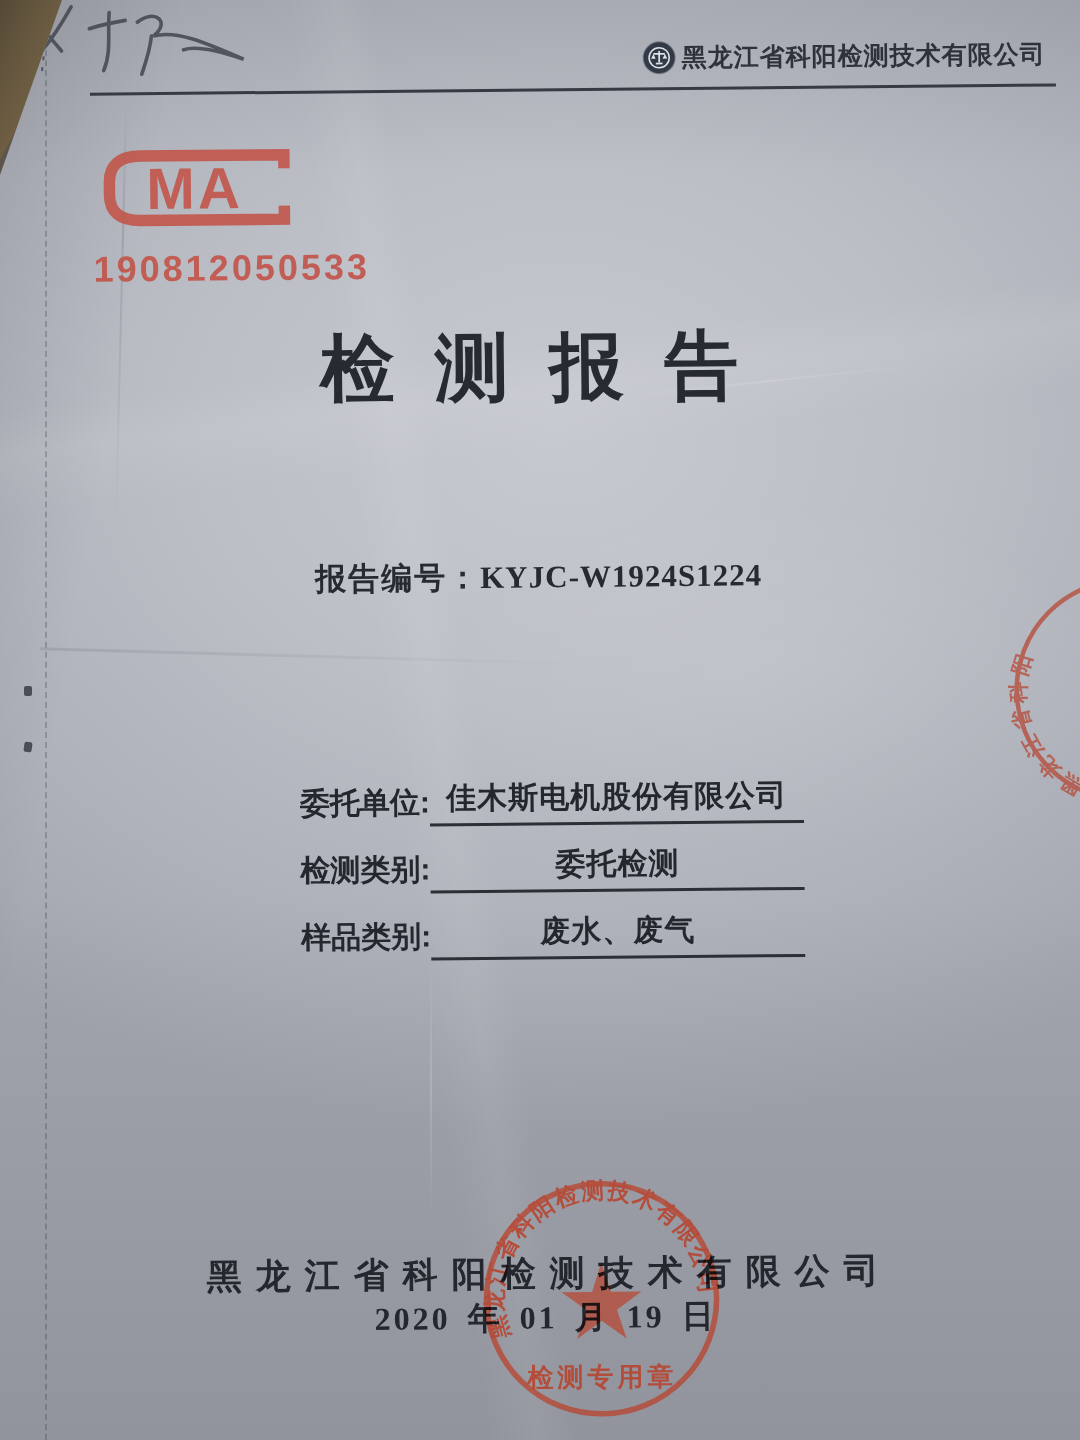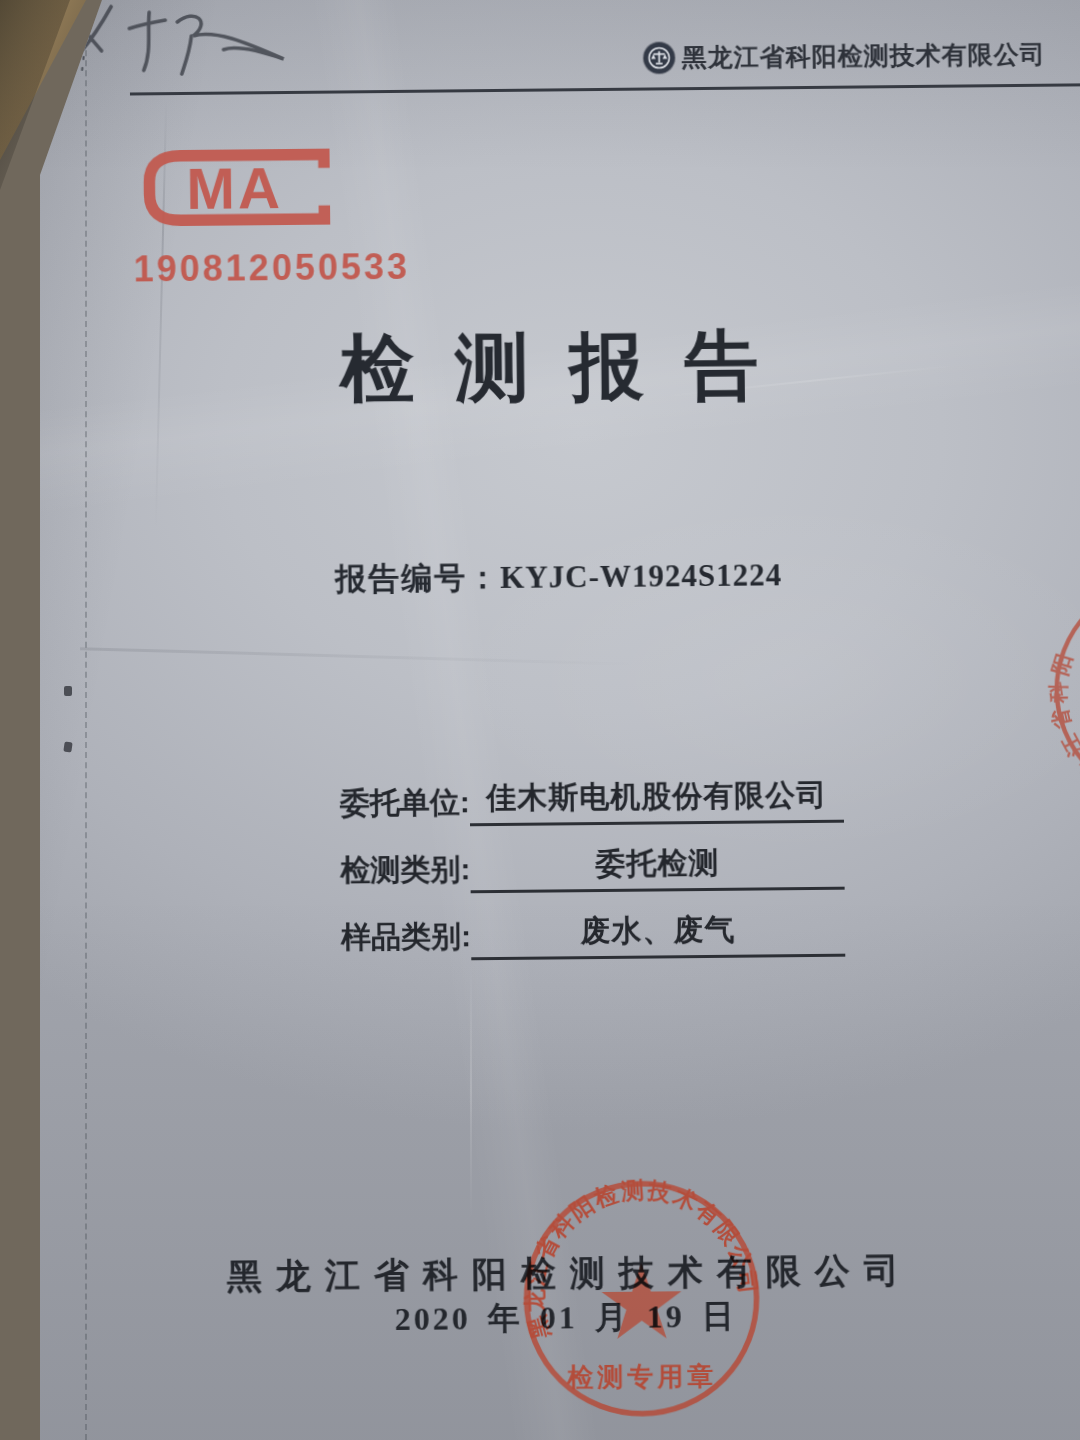--- a/index.html
+++ b/index.html
@@ -18,21 +18,20 @@
     position:absolute;left:0;top:0;width:110px;height:230px;
     background:linear-gradient(115deg,rgba(20,18,14,.55) 0%,rgba(20,18,14,0) 60%);
     clip-path:polygon(0 0,70px 0,0 190px);
   }
   
   .paper{
     position:absolute;inset:0;
     clip-path:polygon(62px 0,100% 0,100% 100%,0 100%,0 175px);
     background:
       radial-gradient(ellipse 900px 700px at 52% 30%, #c6c9cf 0%, #bcbfc6 40%, #aeb1b9 75%, #a2a5ad 100%);
-    margin-left: 40px;
   }
   .paper::before{ 
     content:"";position:absolute;inset:0;
     background:
       linear-gradient(173deg, rgba(255,255,255,0) 26%, rgba(255,255,255,.07) 29%, rgba(255,255,255,0) 33%),
       linear-gradient(262deg, rgba(255,255,255,0) 55%, rgba(255,255,255,.06) 58%, rgba(255,255,255,0) 62%),
       linear-gradient(100deg, rgba(25,28,36,.10) 0%, rgba(25,28,36,0) 14%),
       linear-gradient(to bottom, rgba(30,34,44,.08) 0%, rgba(30,34,44,0) 12%),
       linear-gradient(to bottom, rgba(25,28,38,0) 62%, rgba(25,28,38,.12) 100%),
       radial-gradient(ellipse 500px 260px at 72% 47%, rgba(255,255,255,.07), rgba(255,255,255,0) 70%);

